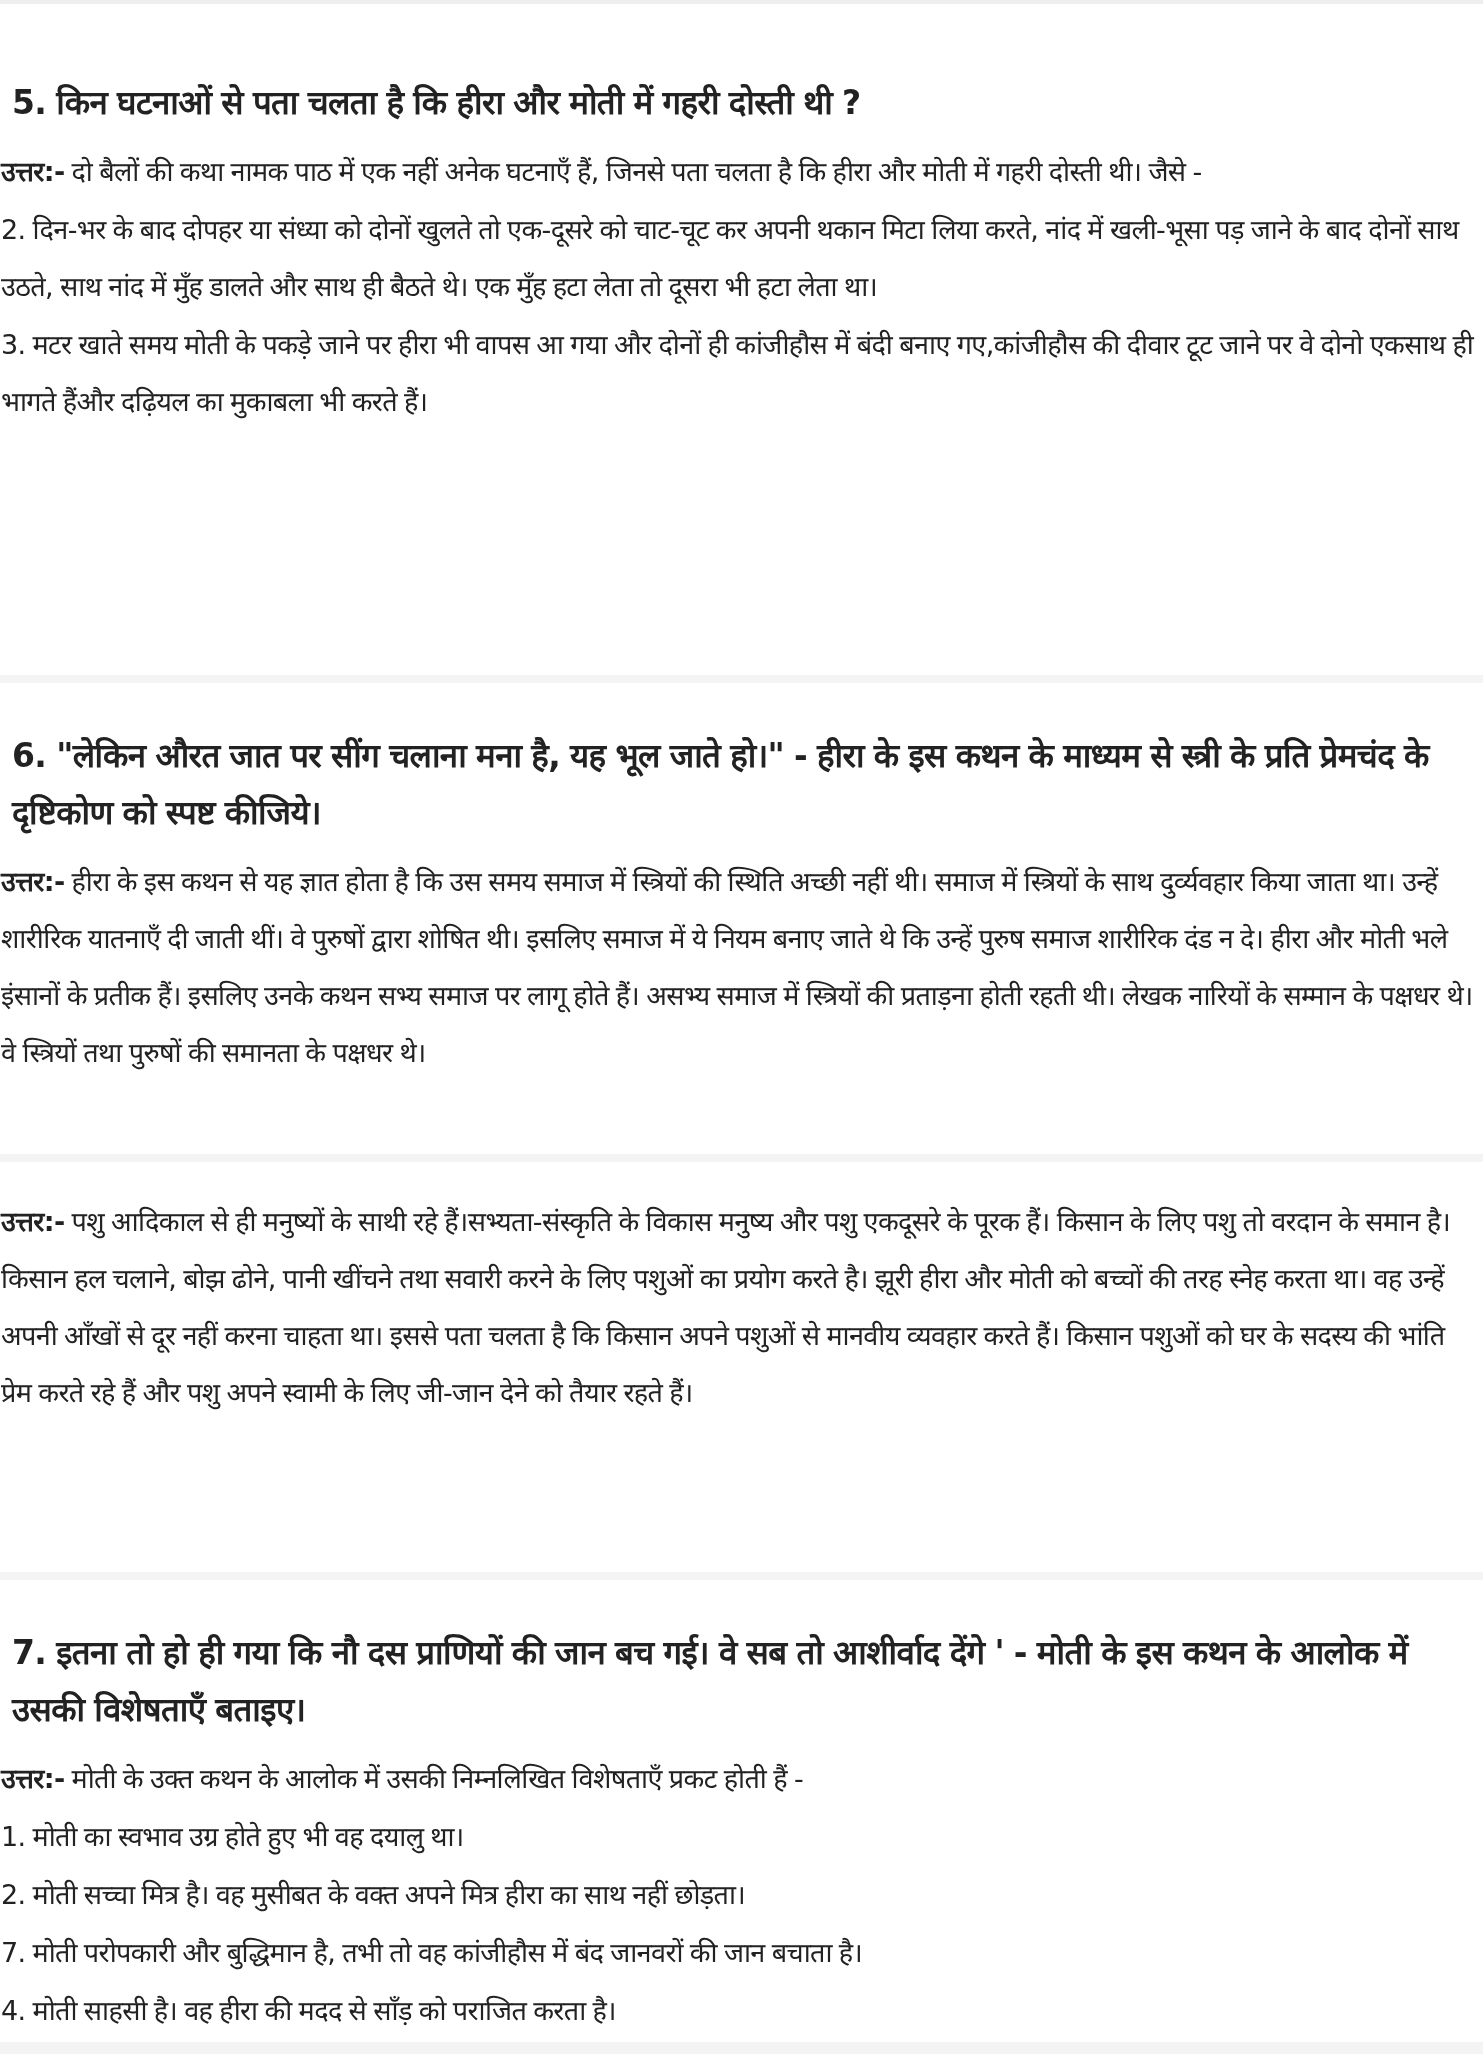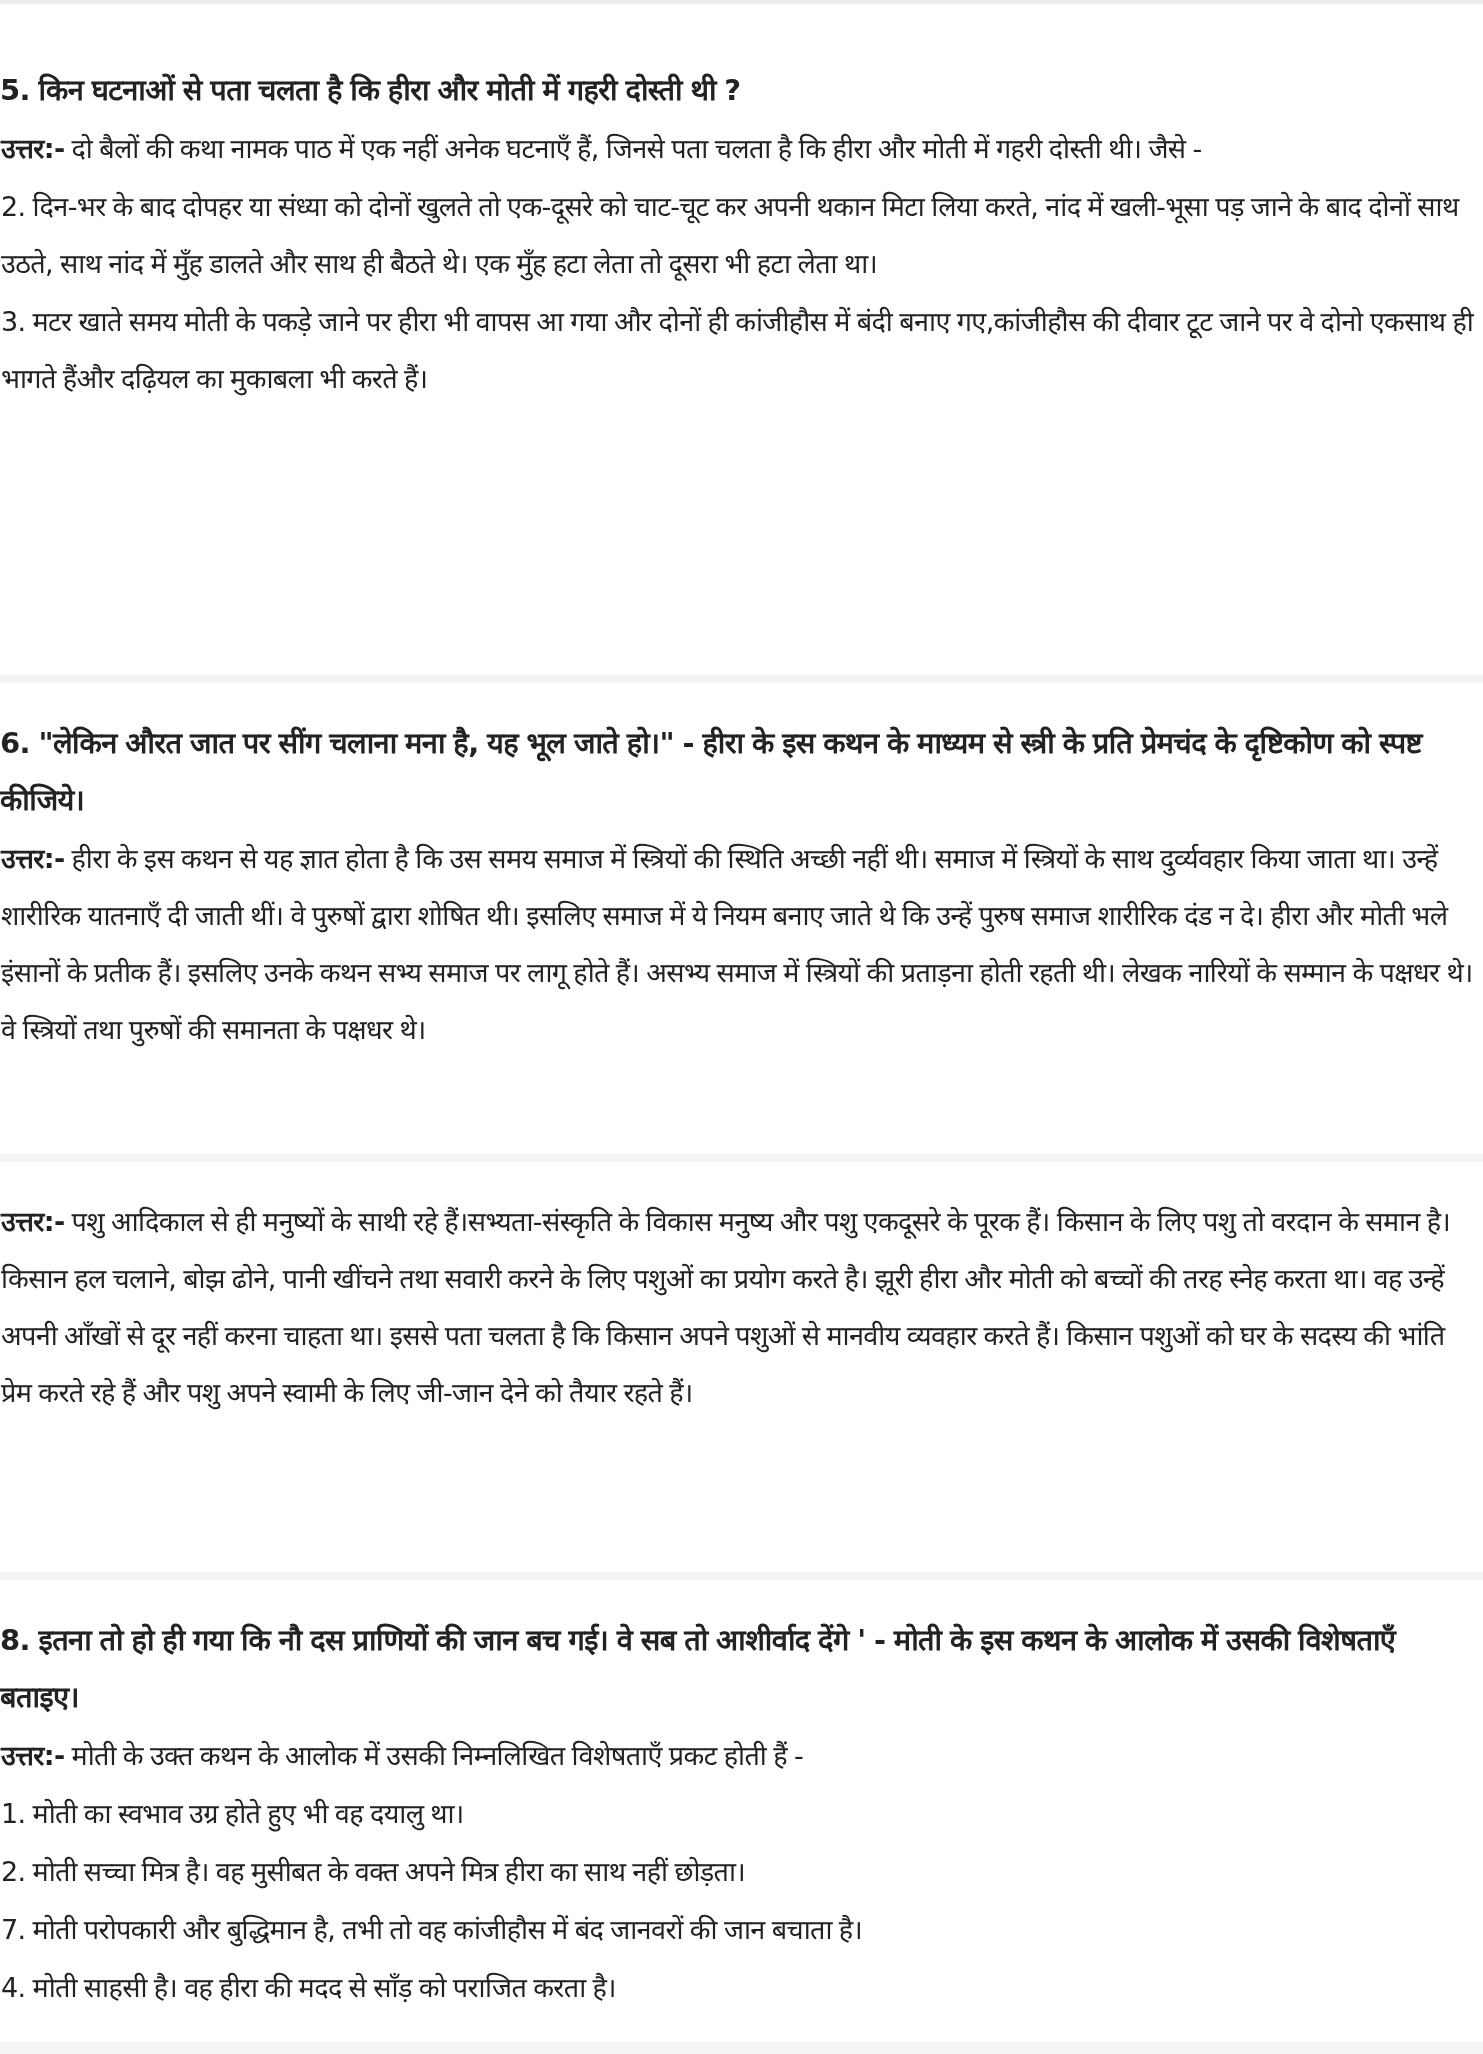--- a/index.html
+++ b/index.html
@@ -5,21 +5,21 @@
   html, body { margin: 0; padding: 0; background: #ffffff; }
   body {
     width: 1483px; height: 2054px; overflow: hidden; position: relative;
     font-family: "DejaVu Sans", "Liberation Sans", sans-serif;
     color: #222222;
   }
   .topbar { position: absolute; left: 0; top: 0; width: 1483px; height: 4px; background: #eeeeee; }
   .sep { position: absolute; left: 0; width: 1483px; height: 8px; background: #f4f4f4; }
   .section { position: absolute; left: 0; width: 1475px; }
   .q {
-    font-weight: bold; font-size: 29px; line-height: 57px; margin: 0;
+    font-weight: bold; font-size: 33px; line-height: 57px; margin: 12px;
     letter-spacing: -0.6px; word-spacing: -1px;
   }
   .a, .li {
     font-size: 27px; line-height: 57px; margin: 1px; font-weight: normal;
     letter-spacing: -0.6px; word-spacing: -1px;
   }
   .lbl { font-weight: bold; }
 </style>
 </head>
 <body>
@@ -42,21 +42,21 @@
 
 <div class="sep" style="top:1154px;"></div>
 
 <div class="section" style="top:1192px;">
   <p class="a"><span class="lbl">उत्तर:-</span> <span>पशु आदिकाल से ही मनुष्यों के साथी रहे हैं।सभ्यता-संस्कृति के विकास मनुष्य और पशु एकदूसरे के पूरक हैं। किसान के लिए पशु तो वरदान के समान है। किसान हल चलाने, बोझ ढोने, पानी खींचने तथा सवारी करने के लिए पशुओं का प्रयोग करते है। झूरी हीरा और मोती को बच्चों की तरह स्नेह करता था। वह उन्हें अपनी आँखों से दूर नहीं करना चाहता था। इससे पता चलता है कि किसान अपने पशुओं से मानवीय व्यवहार करते हैं। किसान पशुओं को घर के सदस्य की भांति प्रेम करते रहे हैं और पशु अपने स्वामी के लिए जी-जान देने को तैयार रहते हैं।</span></p>
 </div>
 
 <div class="sep" style="top:1572px;"></div>
 
 <div class="section" style="top:1612px;">
-  <p class="q">8. इतना तो हो ही गया कि नौ दस प्राणियों की जान बच गई। वे सब तो आशीर्वाद देंगे ' - मोती के इस कथन के आलोक में उसकी विशेषताएँ बताइए।</p>
+  <p class="q">7. इतना तो हो ही गया कि नौ दस प्राणियों की जान बच गई। वे सब तो आशीर्वाद देंगे ' - मोती के इस कथन के आलोक में उसकी विशेषताएँ बताइए।</p>
   <p class="a"><span class="lbl">उत्तर:-</span> <span>मोती के उक्त कथन के आलोक में उसकी निम्नलिखित विशेषताएँ प्रकट होती हैं -</span></p>
   <p class="li">1. मोती का स्वभाव उग्र होते हुए भी वह दयालु था।</p>
   <p class="li">2. मोती सच्चा मित्र है। वह मुसीबत के वक्त अपने मित्र हीरा का साथ नहीं छोड़ता।</p>
   <p class="li">7. मोती परोपकारी और बुद्धिमान है, तभी तो वह कांजीहौस में बंद जानवरों की जान बचाता है।</p>
   <p class="li">4. मोती साहसी है। वह हीरा की मदद से साँड़ को पराजित करता है।</p>
 </div>
 
 <div class="sep" style="top:2042px; height:12px;"></div>
 
 </body></html>

